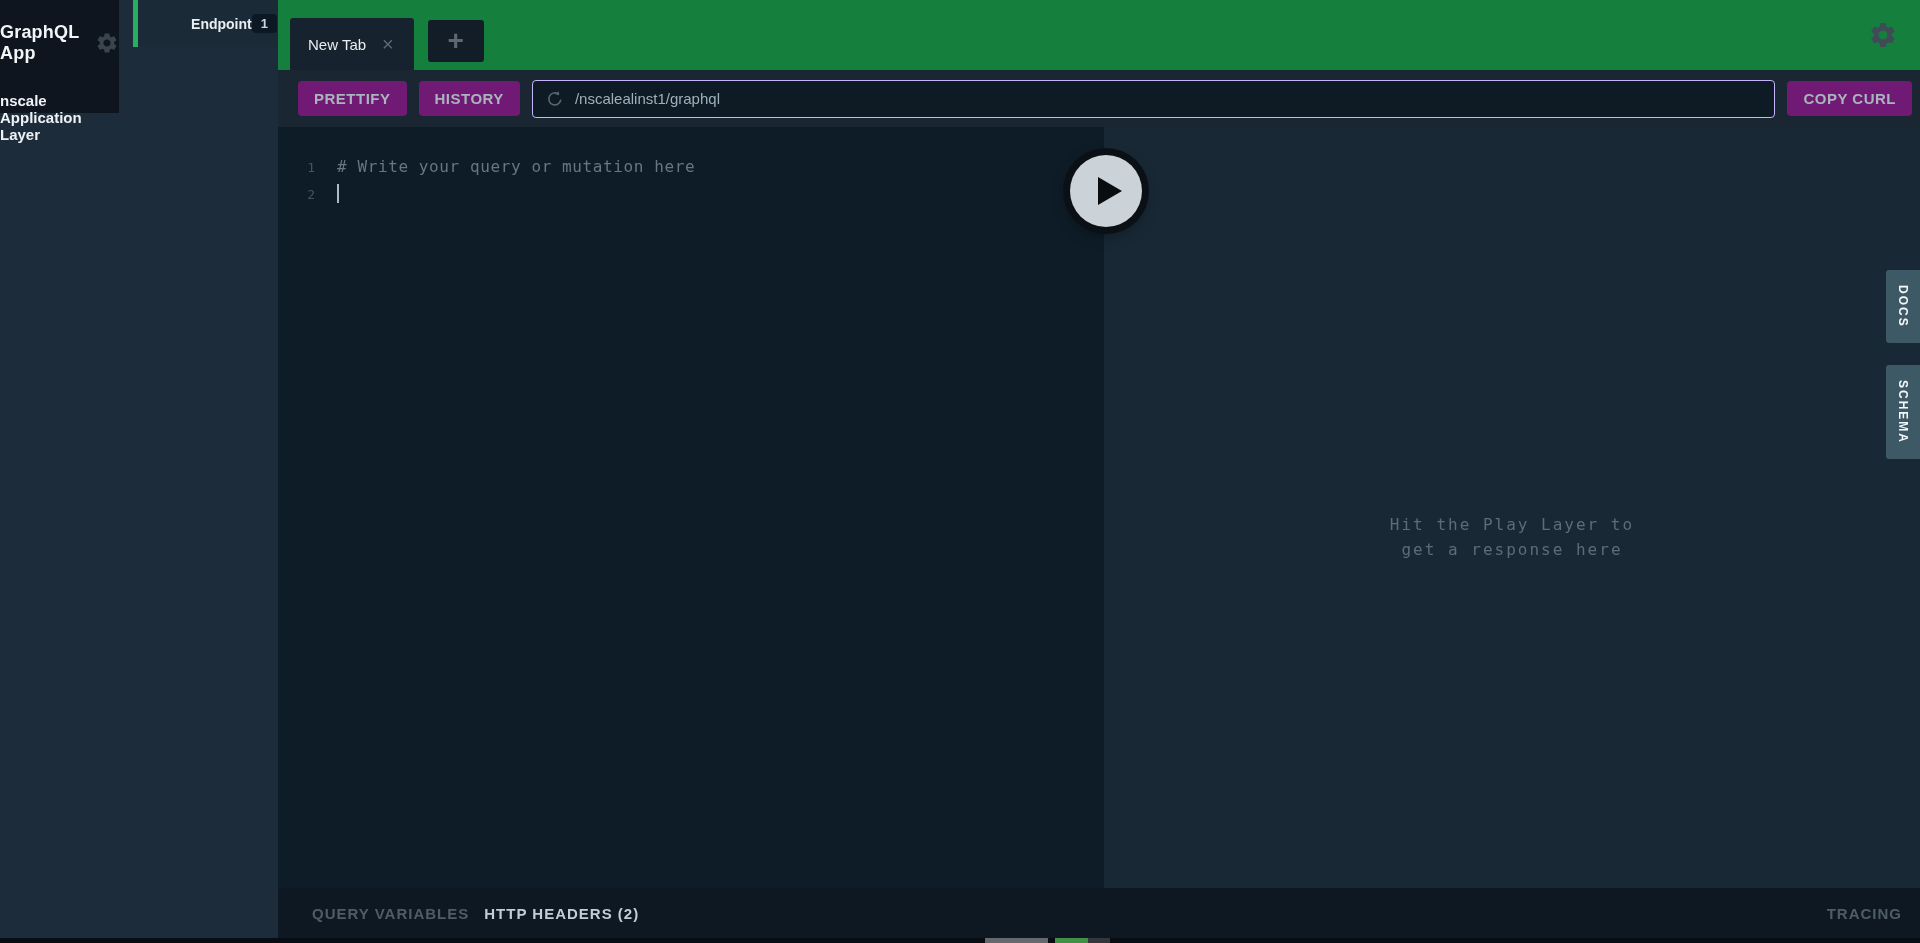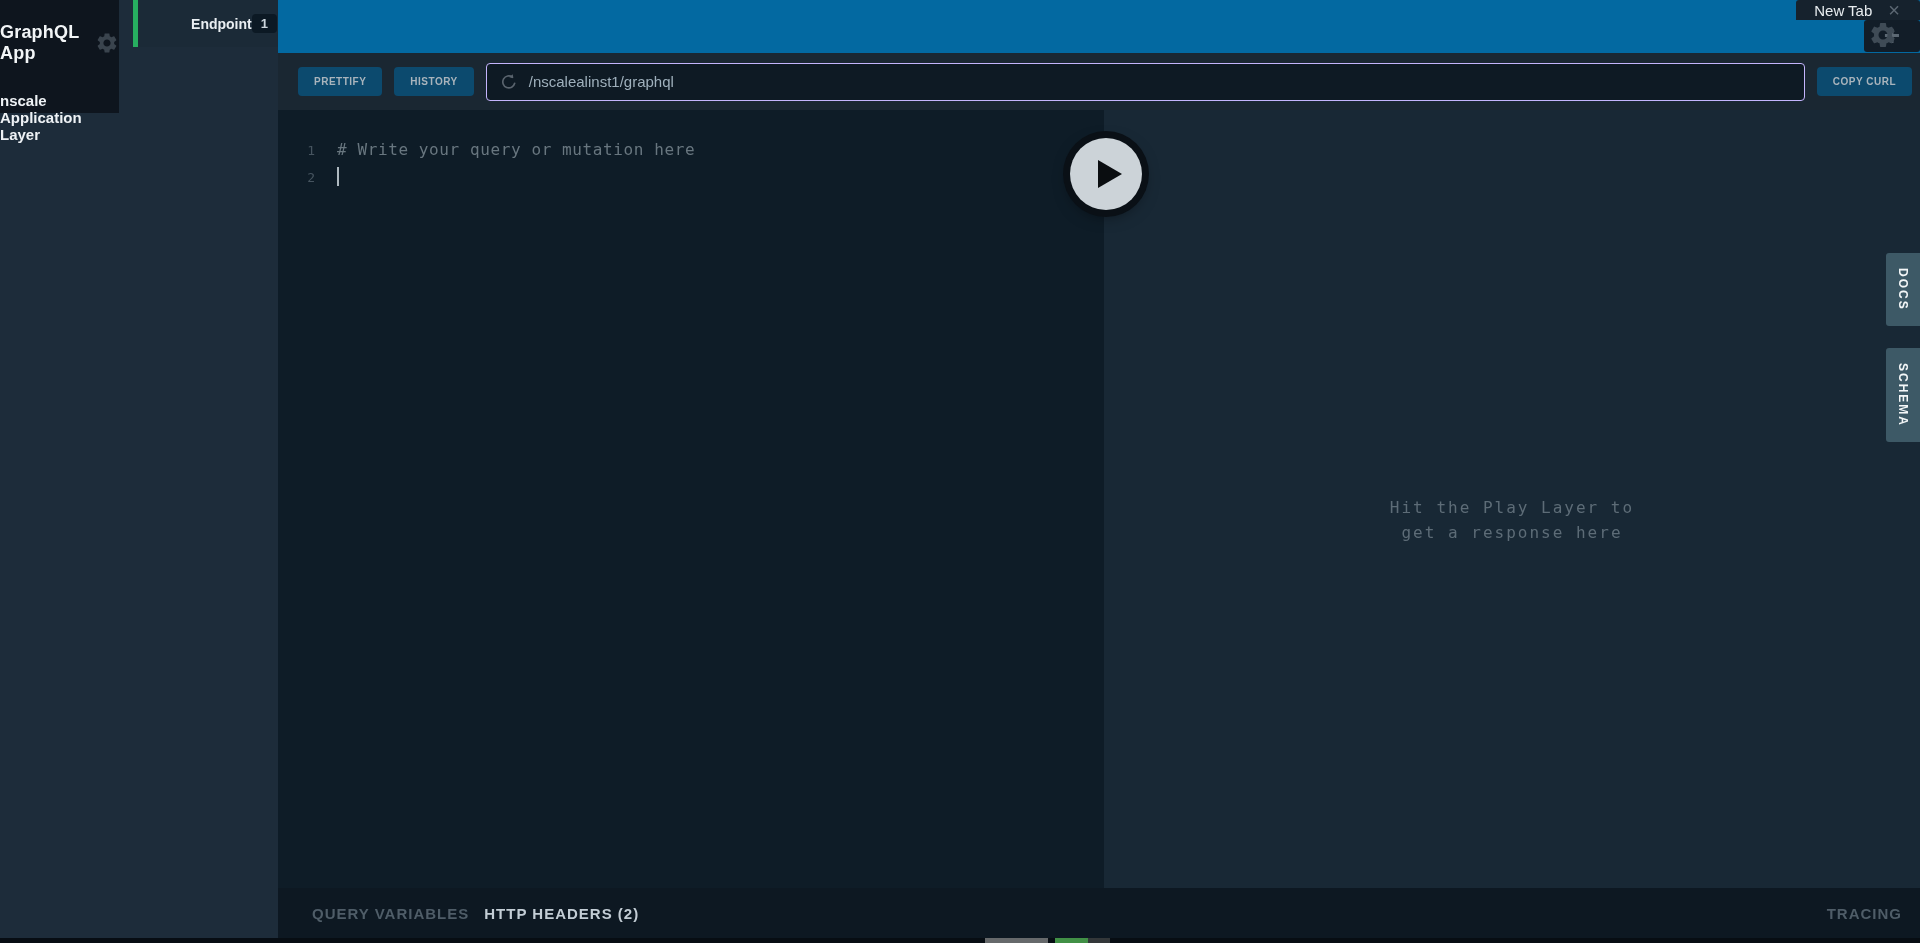--- a/index.html
+++ b/index.html
@@ -17,29 +17,29 @@
   .sb-subtitle { margin-top: 28px; color: #eef2f5; font-size: 15px; font-weight: bold; }
   .endpoint-row { height: 47px; background: #1b2a37; border-left: 5px solid #27ae60; display: flex; align-items: center; padding: 0 15px 0 53px; }
   .endpoint-label { color: #e9eef2; font-size: 14px; font-weight: bold; }
   .endpoint-badge { margin-left: auto; background: #0c1924; color: #cdd6dd; font-size: 13px; font-weight: bold; padding: 2px 9px; border-radius: 4px; }
   .endpoint-empty { height: 42px; background: #0f1d29; }
   .sb-body { flex: 1; background: #1d2c3a; }
 
   
   .main { flex: 1; height: 938px; display: flex; flex-direction: column; }
 
-  .topbar { height: 53px; background: #0369a1; position: relative; display: flex; align-items: flex-end; padding-left: 12px; flex-direction: column; }
+  .topbar { height: 70px; background: #15803d; position: relative; display: flex; align-items: flex-end; padding-left: 12px; }
   .tab-active { height: 52px; background: #16222d; display: flex; align-items: center; gap: 16px; padding: 0 20px 0 18px; border-radius: 3px 3px 0 0; }
   .tab-label { color: #e8edf0; font-size: 15px; }
   .tab-close { color: #5c6873; font-size: 20px; line-height: 1; cursor: pointer; }
   .tab-add { width: 56px; height: 42px; margin-left: 14px; margin-bottom: 8px; background: #121d28; display: flex; align-items: center; justify-content: center; color: #5c6873; font-size: 28px; font-weight: bold; border-radius: 3px; cursor: pointer; }
   .topbar-gear { position: absolute; right: 22px; top: 20px; width: 30px; height: 30px; color: #3f4b56; cursor: pointer; }
 
   .toolbar { height: 57px; background: #1a2732; display: flex; align-items: center; padding: 0 8px 0 20px; gap: 12px; }
-  .tb-btn { background: #0c4a6e; color: #a9b4bc; border: none; font-family: "Liberation Sans", sans-serif; font-size: 10px; font-weight: bold; letter-spacing: .5px; padding: 9px 16px; border-radius: 4px; cursor: pointer; }
+  .tb-btn { background: #701a75; color: #a9b4bc; border: none; font-family: "Liberation Sans", sans-serif; font-size: 15px; font-weight: bold; letter-spacing: .5px; padding: 9px 16px; border-radius: 4px; cursor: pointer; }
   .url-box { flex: 1; height: 38px; background: #0e1a24; border: 1px solid #c4b5fd; border-radius: 4px; display: flex; align-items: center; padding: 0 12px; gap: 10px; }
   .undo-icon { width: 20px; height: 20px; color: #5a646e; flex: none; cursor: pointer; }
   .url-text { color: #9fb0bc; font-size: 15px; white-space: nowrap; }
 
   .content { flex: 1; position: relative; overflow: hidden; }
   .editor { position: absolute; left: 0; top: 0; width: 826px; height: 100%; background: #0e1c27; padding-top: 30px; font-family: "DejaVu Sans Mono", "Liberation Mono", monospace; }
   .code-line { display: flex; align-items: baseline; height: 27px; }
   .ln { width: 37px; text-align: right; color: #46545f; font-size: 13px; flex: none; }
   .ct { padding-left: 22px; color: #68767f; font-size: 16px; letter-spacing: .6px; white-space: pre; }
   .cursor { display: inline-block; width: 2px; height: 19px; background: #aeb9c0; vertical-align: text-bottom; }

